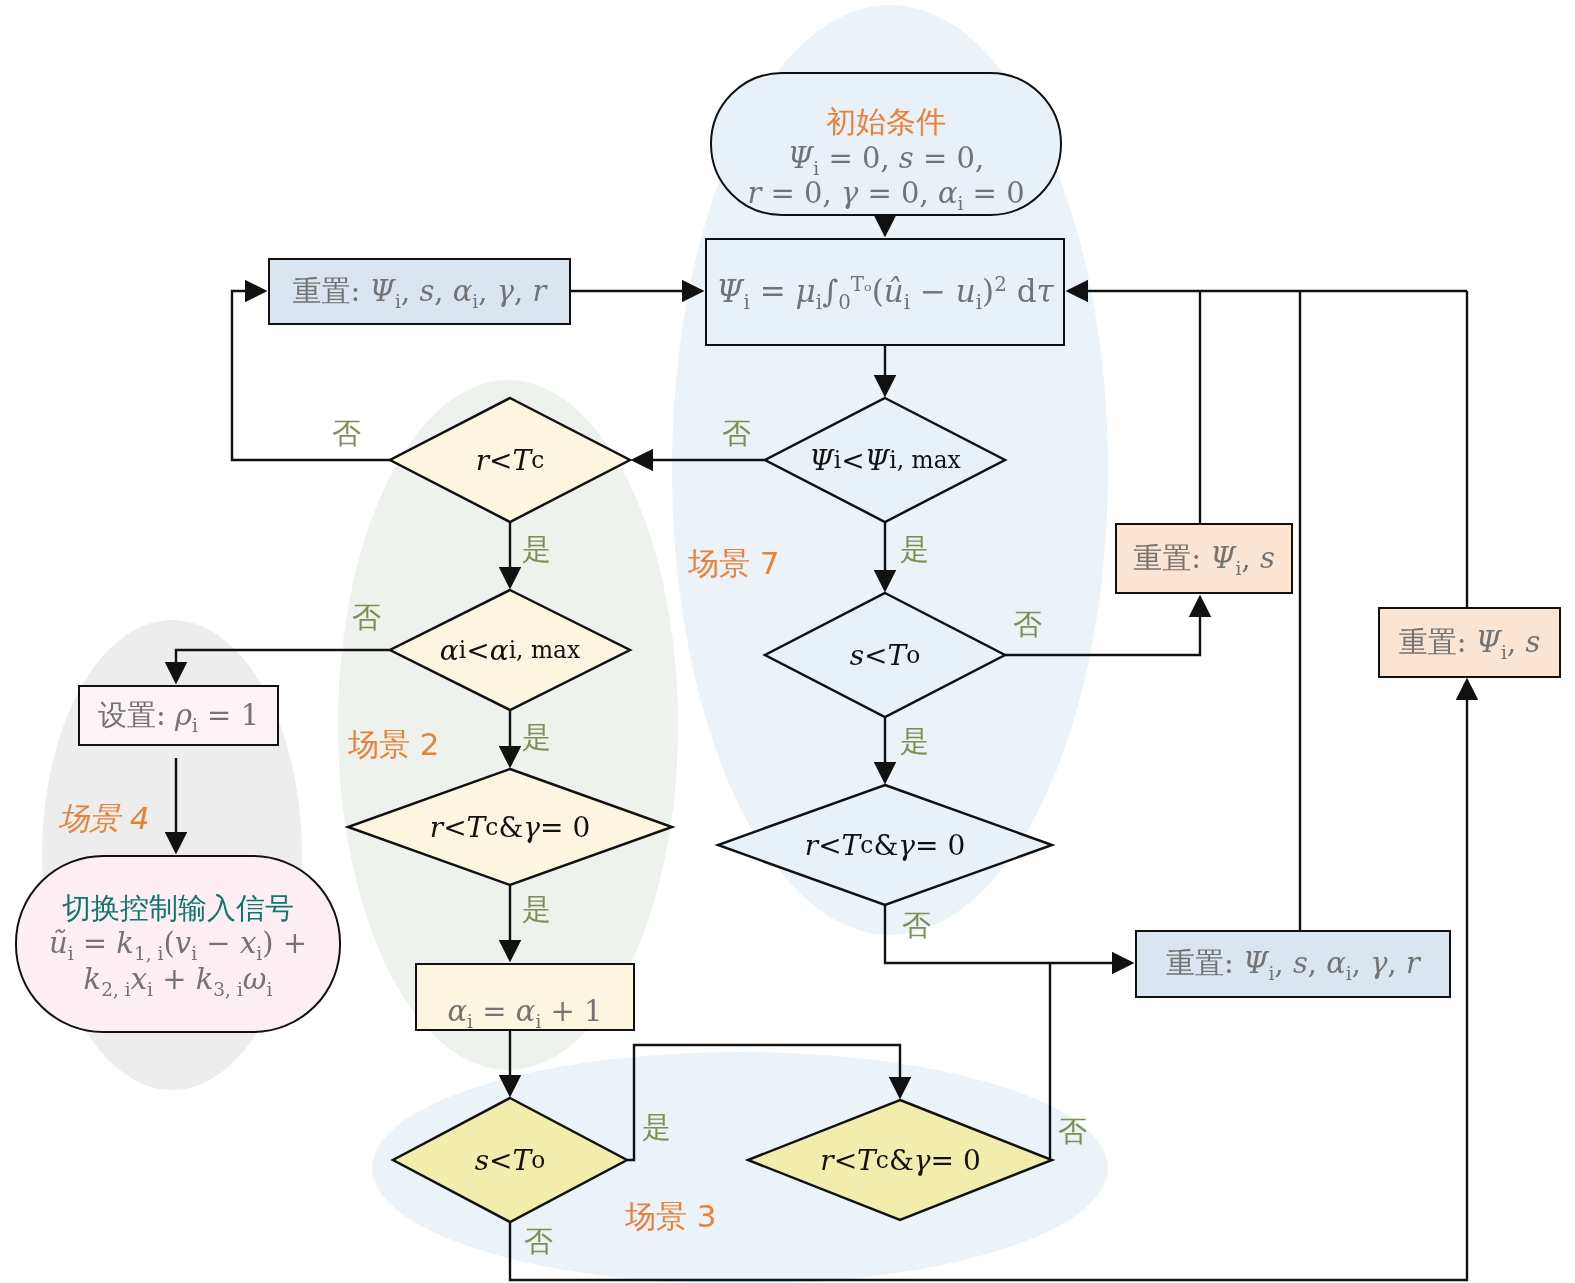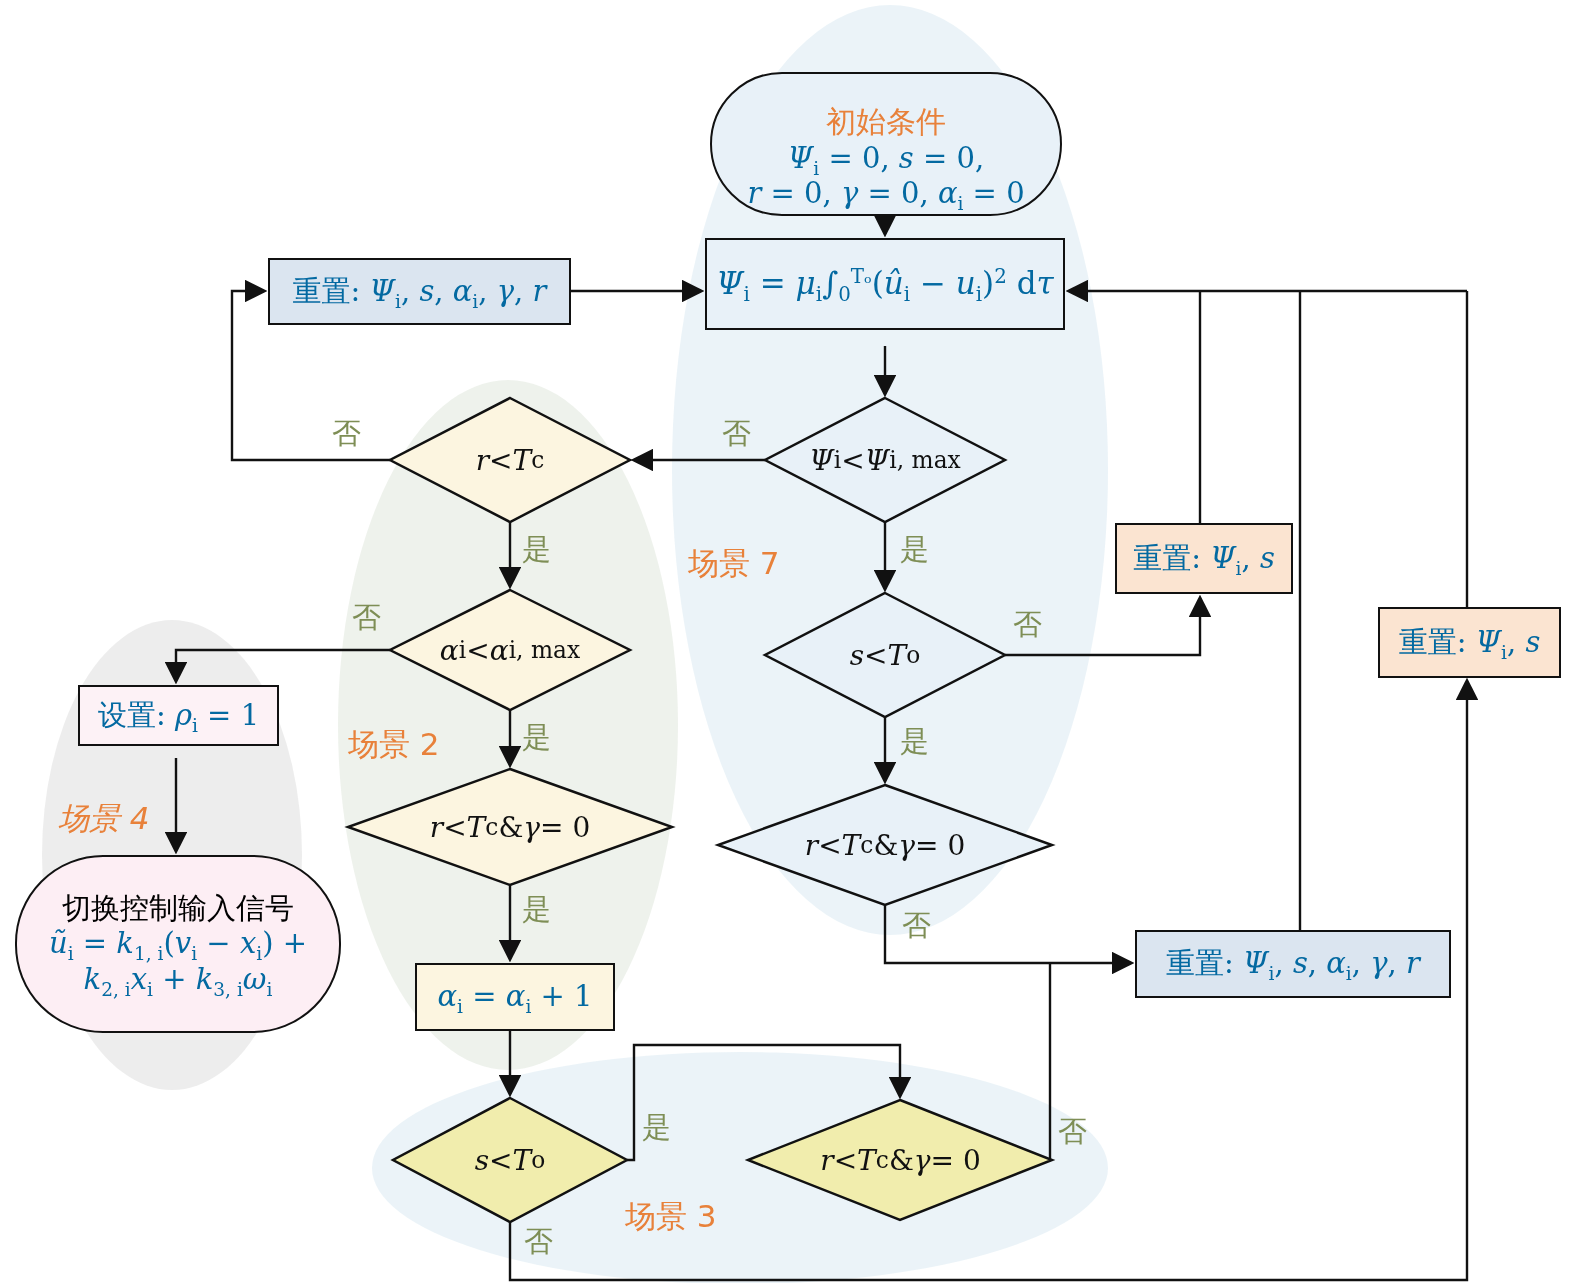--- a/index.html
+++ b/index.html
@@ -2,29 +2,29 @@
 <html><head>
 <meta charset="utf-8">
 <style>
   html,body{margin:0;padding:0;background:#ffffff;}
   .canvas{position:relative;width:1575px;height:1283px;background:#ffffff;overflow:hidden;
           font-family:"DejaVu Sans",sans-serif;}
   .canvas svg{position:absolute;left:0;top:0;}
   .node{position:absolute;box-sizing:border-box;border:2.5px solid #111;
         display:flex;flex-direction:column;align-items:center;justify-content:center;
         text-align:center;line-height:1.22;}
-  .math{font-family:"DejaVu Serif",serif;font-size:29px;color:#0369a1;font-style:normal;}
+  .math{font-family:"DejaVu Serif",serif;font-size:29px;color:#737373;font-style:normal;}
   .math i{font-style:italic;}
   .math sub,.math sup{font-size:64%;line-height:0;}
   .dtext{position:absolute;display:flex;align-items:center;justify-content:center;
          font-family:"DejaVu Serif",serif;font-size:28px;color:#111;pointer-events:none;}
   .elabel{position:absolute;font-size:29px;color:#7e8e55;}
   .scenario{position:absolute;font-size:31px;color:#e8813a;}
   .orange{color:#e8813a;font-size:30px;margin-top:28px;}
-  .magenta{color:#000000;font-size:29px;}
+  .magenta{color:#0f766e;font-size:29px;}
 </style>
 </head>
 <body>
 
 <div class="canvas">
 
   <svg width="1575" height="1283" viewBox="0 0 1575 1283">
     <defs>
       <marker id="arr" viewBox="0 0 10 10" refX="8.5" refY="5" markerWidth="9.5" markerHeight="9.5" orient="auto-start-reverse">
         <path d="M0,0 L10,5 L0,10 z" fill="#111"></path>
@@ -72,21 +72,21 @@
       <polygon points="900,1100 1052,1160 900,1220 748,1160" fill="#f1edad"></polygon>
     </g>
   </svg>
 
   <div class="node" style="left:710px;top:72px;width:352px;height:144px;border-radius:75px;background:#e8f1f8;">
     <div class="orange">初始条件</div>
     <div class="math"><i>Ψ</i><sub>i</sub> = 0, <i>s</i> = 0,</div>
     <div class="math"><i>r</i> = 0, <i>γ</i> = 0, <i>α</i><sub>i</sub> = 0</div>
   </div>
 
-  <div class="node" style="left:705px;top:238px;width:360px;height:92px;background:#e8f1f8;">
+  <div class="node" style="left:705px;top:238px;width:360px;height:108px;background:#e8f1f8;">
     <div class="math" style="font-size:31px;"><i>Ψ</i><sub>i</sub> = <i>μ</i><sub>i</sub>∫<sub>0</sub><sup>Tₒ</sup>(<i>û</i><sub>i</sub> − <i>u</i><sub>i</sub>)<sup>2</sup> d<i>τ</i></div>
   </div>
 
   <div class="node" style="left:268px;top:258px;width:303px;height:67px;background:#dbe5f0;">
     <div class="math">重置: <i>Ψ</i><sub>i</sub>, <i>s</i>, <i>α</i><sub>i</sub>, <i>γ</i>, <i>r</i></div>
   </div>
 
   <div class="node" style="left:1115px;top:523px;width:178px;height:71px;background:#fbe4d1;">
     <div class="math">重置: <i>Ψ</i><sub>i</sub>, <i>s</i></div>
   </div>
@@ -102,21 +102,21 @@
   <div class="node" style="left:78px;top:685px;width:201px;height:61px;background:#fdf2f6;">
     <div class="math">设置: <i>ρ</i><sub>i</sub> = 1</div>
   </div>
 
   <div class="node" style="left:15px;top:855px;width:326px;height:178px;border-radius:88px;background:#fdeef4;">
     <div class="magenta">切换控制输入信号</div>
     <div class="math"><i>ũ</i><sub>i</sub> = <i>k</i><sub>1, i</sub>(<i>v</i><sub>i</sub> − <i>x</i><sub>i</sub>) +</div>
     <div class="math"><i>k</i><sub>2, i</sub><i>x</i><sub>i</sub> + <i>k</i><sub>3, i</sub><i>ω</i><sub>i</sub></div>
   </div>
 
-  <div class="node" style="left:415px;top:963px;width:200px;height:68px;background:#fcf5e0;">
+  <div class="node" style="left:415px;top:963px;width:220px;height:68px;background:#fcf5e0;justify-content:flex-end;">
     <div class="math"><i>α</i><sub>i</sub> = <i>α</i><sub>i</sub> + 1</div>
   </div>
 
   <div class="dtext" style="left:770px;top:436px;width:230px;height:48px;"><i>Ψ</i><sub>i</sub> &lt; <i>Ψ</i><sub>i, max</sub></div>
   <div class="dtext" style="left:400px;top:436px;width:220px;height:48px;"><i>r</i> &lt; <i>T</i><sub>c</sub></div>
   <div class="dtext" style="left:770px;top:631px;width:230px;height:48px;"><i>s</i> &lt; <i>T</i><sub>o</sub></div>
   <div class="dtext" style="left:725px;top:821px;width:320px;height:48px;"><i>r</i> &lt; <i>T</i><sub>c</sub> &amp; <i>γ</i> = 0</div>
   <div class="dtext" style="left:395px;top:626px;width:230px;height:48px;"><i>α</i><sub>i</sub> &lt; <i>α</i><sub>i, max</sub></div>
   <div class="dtext" style="left:355px;top:803px;width:310px;height:48px;"><i>r</i> &lt; <i>T</i><sub>c</sub> &amp; <i>γ</i> = 0</div>
   <div class="dtext" style="left:400px;top:1136px;width:220px;height:48px;"><i>s</i> &lt; <i>T</i><sub>o</sub></div>

